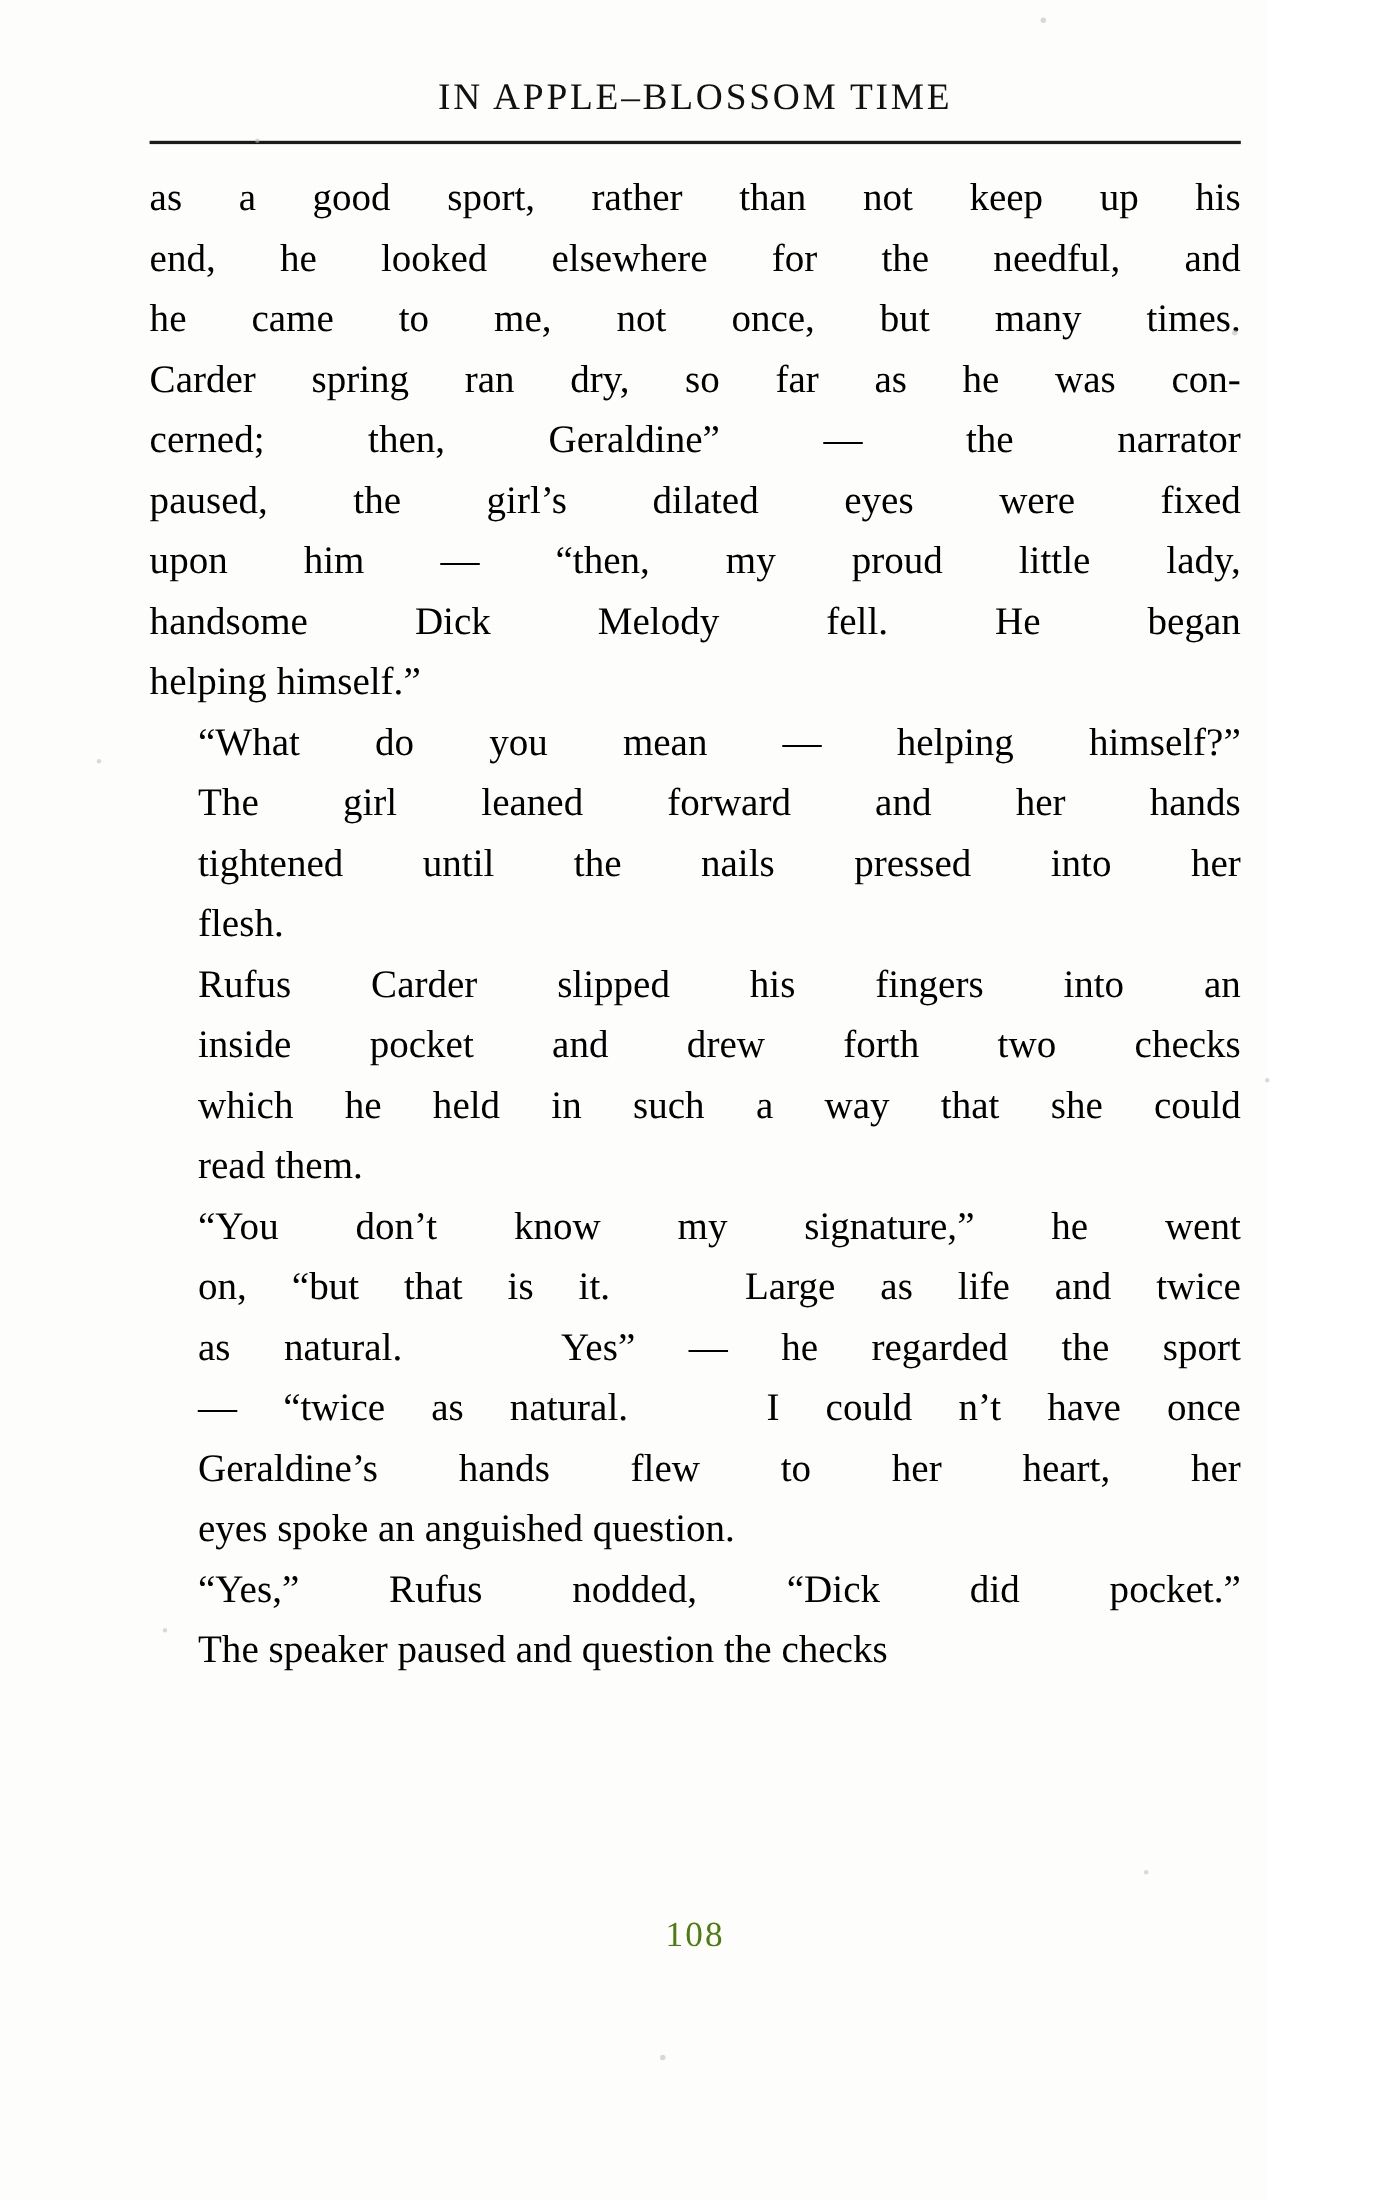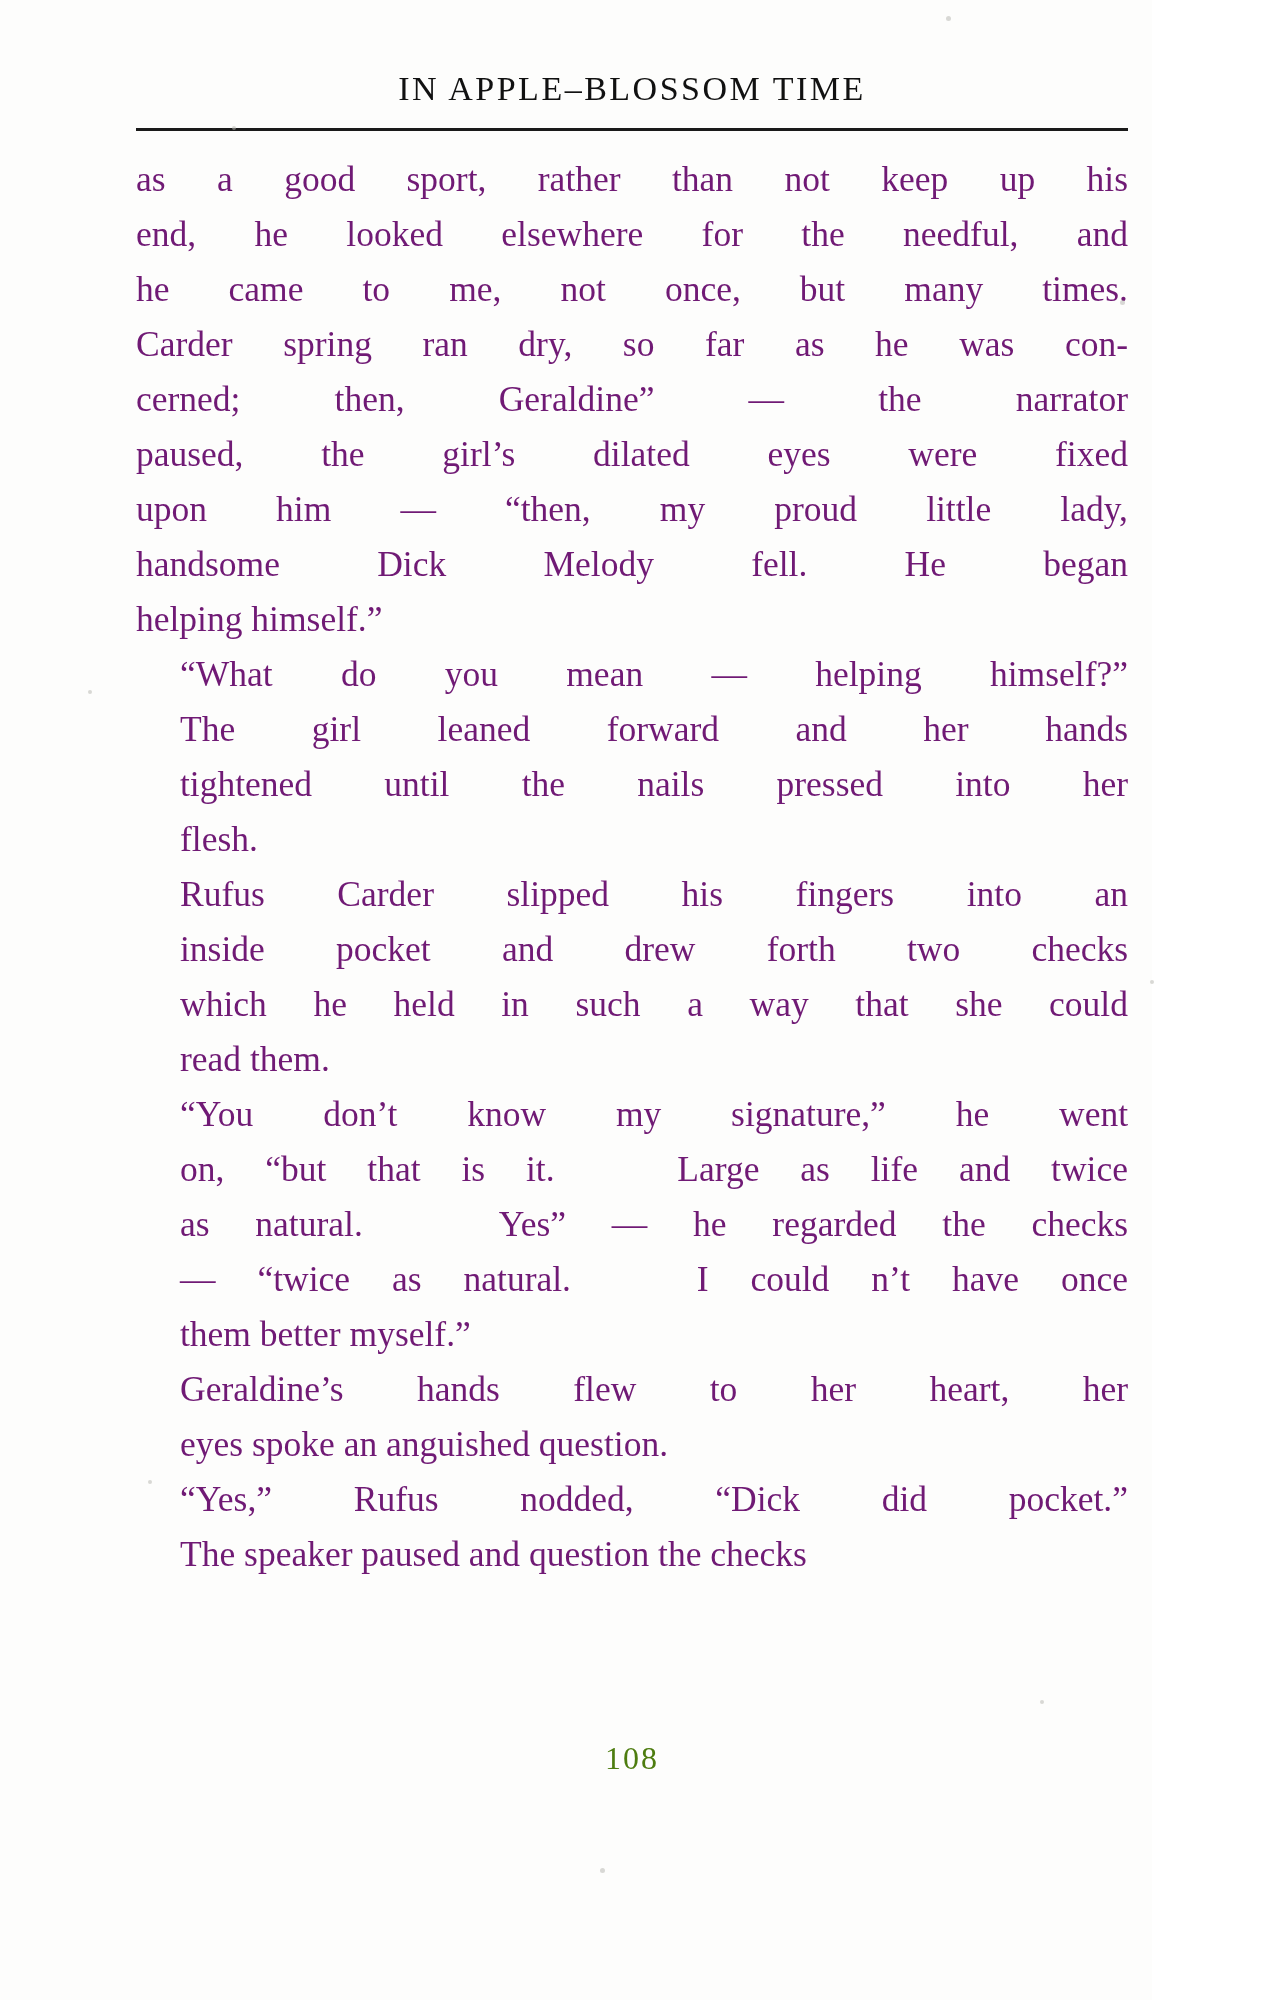--- a/index.html
+++ b/index.html
@@ -42,21 +42,21 @@
     height: 0;
     border-top: 3px solid #1a1a1a;
   }
   .textblock {
     position: absolute;
     left: 136px;
     top: 152px;
     width: 992px;
     font-size: 35.5px;
     line-height: 55px;
-    color: #701a75;
+    color: #000000;
   }
   .para {
     margin: 0;
     text-align: justify;
     text-justify: inter-word;
   }
   .para.indent {
     text-indent: 44px;
   }
   .para > span.line {
@@ -115,23 +115,22 @@
       </p>
     <p class="para indent" id="p3">
         <span class="line j" style="text-indent: 44px;">Rufus Carder slipped his fingers into an</span>
         <span class="line j">inside pocket and drew forth two checks</span>
         <span class="line j">which he held in such a way that she could</span>
         <span class="line">read them.</span>
       </p>
     <p class="para indent" id="p4">
         <span class="line j" style="text-indent: 44px;">“You don’t know my signature,” he went</span>
         <span class="line j">on, “but that is it.   Large as life and twice</span>
-        <span class="line j">as natural.   Yes” — he regarded the checks</span>
+        <span class="line j">as natural.   Yes” — he regarded the sport</span>
         <span class="line j">— “twice as natural.   I could n’t have once</span>
-        <span class="line">them better myself.”</span>
       </p>
     <p class="para indent" id="p5">
         <span class="line j" style="text-indent: 44px;">Geraldine’s hands flew to her heart, her</span>
         <span class="line">eyes spoke an anguished question.</span>
       </p>
     <p class="para indent" id="p6">
         <span class="line j" style="text-indent: 44px;">“Yes,” Rufus nodded, “Dick did pocket.”</span>
         <span class="line">The speaker paused and question the checks</span>
       </p>
 

